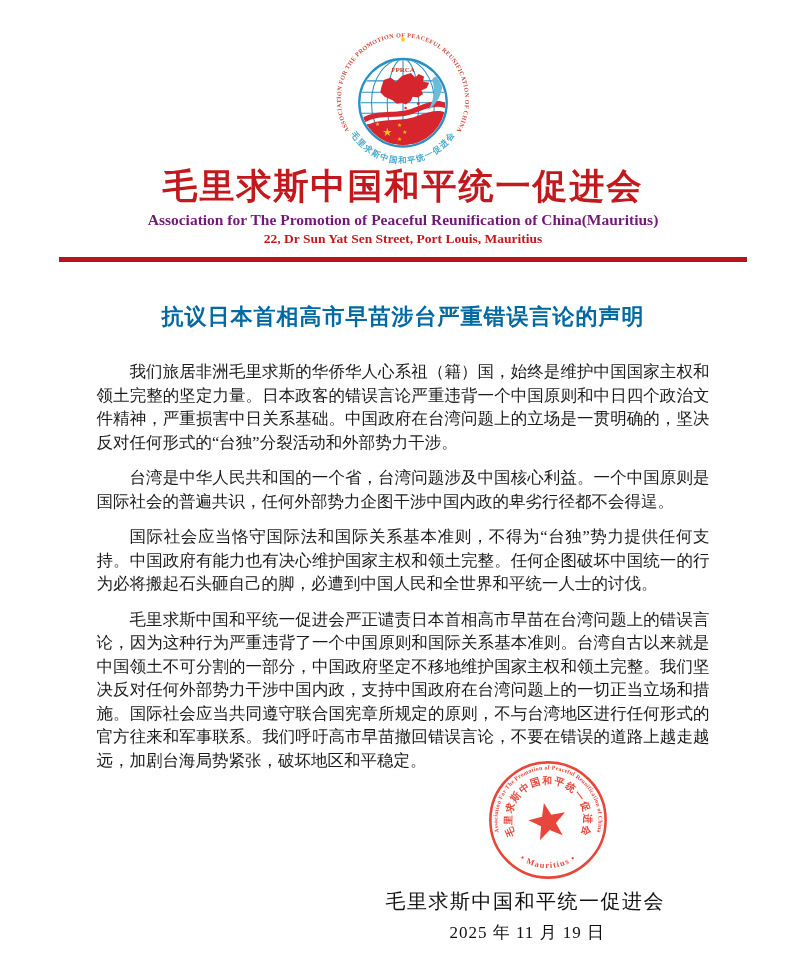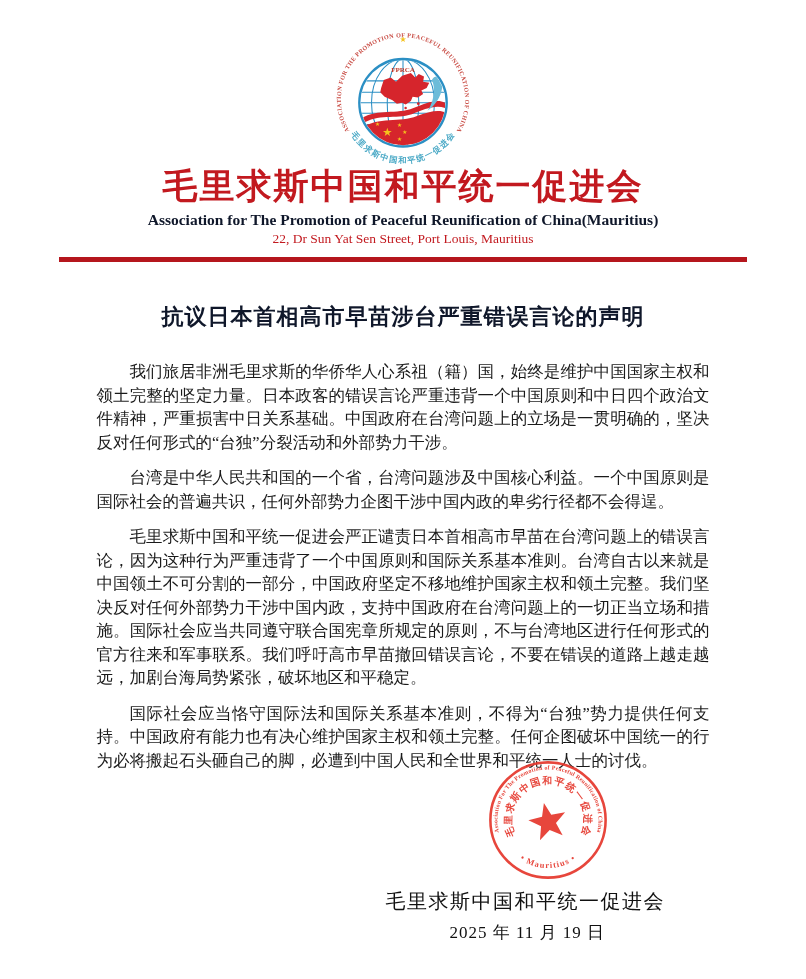--- a/index.html
+++ b/index.html
@@ -25,44 +25,44 @@
     line-height:40px;
     letter-spacing:2px;
     color:#c2191f;
   }
   .org-en {
     margin-top:5px;
     text-align:center;
     font-weight:bold;
     font-size:15.5px;
     line-height:18px;
-    color:#0f172a;
+    color:#701a75;
     font-family:Liberation Serif, serif;
   }
   .org-addr {
     margin-top:2px;
     text-align:center;
-    font-weight:normal;
+    font-weight:bold;
     font-size:13.5px;
     line-height:16px;
     color:#c2191f;
   }
   .rule {
     width:688px; height:5px;
     margin:10px auto 0;
     background:#b5161d;
   }
   
   .doc-title {
     margin-top:40px;
     text-align:center;
     font-size:22px;
     font-weight:600;
     letter-spacing:1px;
-    color:#0f172a;
+    color:#0369a1;
   }
   .body-text {
     width:613px;
     margin:28px auto 0;
     font-size:16.5px;
     line-height:23.5px;
     text-align:justify;
   }
   .body-text p { text-indent:2em; margin-bottom:12px; }
   
@@ -142,22 +142,22 @@
     <div class="org-en">Association for The Promotion of Peaceful Reunification of China(Mauritius)</div>
     <div class="org-addr">22, Dr Sun Yat Sen Street, Port Louis, Mauritius</div>
     <div class="rule"></div>
   </header>
 
   <main>
     <h2 class="doc-title">抗议日本首相高市早苗涉台严重错误言论的声明</h2>
     <div class="body-text">
       <p>我们旅居非洲毛里求斯的华侨华人心系祖（籍）国，始终是维护中国国家主权和领土完整的坚定力量。日本政客的错误言论严重违背一个中国原则和中日四个政治文件精神，严重损害中日关系基础。中国政府在台湾问题上的立场是一贯明确的，坚决反对任何形式的“台独”分裂活动和外部势力干涉。</p>
       <p>台湾是中华人民共和国的一个省，台湾问题涉及中国核心利益。一个中国原则是国际社会的普遍共识，任何外部势力企图干涉中国内政的卑劣行径都不会得逞。</p>
+      <p>国际社会应当恪守国际法和国际关系基本准则，不得为“台独”势力提供任何支持。中国政府有能力也有决心维护国家主权和领土完整。任何企图破坏中国统一的行为必将搬起石头砸自己的脚，必遭到中国人民和全世界和平统一人士的讨伐。</p>
       <p>毛里求斯中国和平统一促进会严正谴责日本首相高市早苗在台湾问题上的错误言论，因为这种行为严重违背了一个中国原则和国际关系基本准则。台湾自古以来就是中国领土不可分割的一部分，中国政府坚定不移地维护国家主权和领土完整。我们坚决反对任何外部势力干涉中国内政，支持中国政府在台湾问题上的一切正当立场和措施。国际社会应当共同遵守联合国宪章所规定的原则，不与台湾地区进行任何形式的官方往来和军事联系。我们呼吁高市早苗撤回错误言论，不要在错误的道路上越走越远，加剧台海局势紧张，破坏地区和平稳定。</p>
-      <p>国际社会应当恪守国际法和国际关系基本准则，不得为“台独”势力提供任何支持。中国政府有能力也有决心维护国家主权和领土完整。任何企图破坏中国统一的行为必将搬起石头砸自己的脚，必遭到中国人民和全世界和平统一人士的讨伐。</p>
     </div>
   </main>
 
   <div class="footer">
     <svg class="seal" viewBox="0 0 170 170">
       <defs>
         <path id="sealTopArc" d="M 30,127 A 69.2,69.2 0 1 1 140,127"></path>
         <path id="sealCnArc" d="M 45,115 A 50,50 0 1 1 125,115"></path>
         <path id="sealBottomArc" d="M 35,128 A 66,66 0 0 0 135,128"></path>
       </defs>

